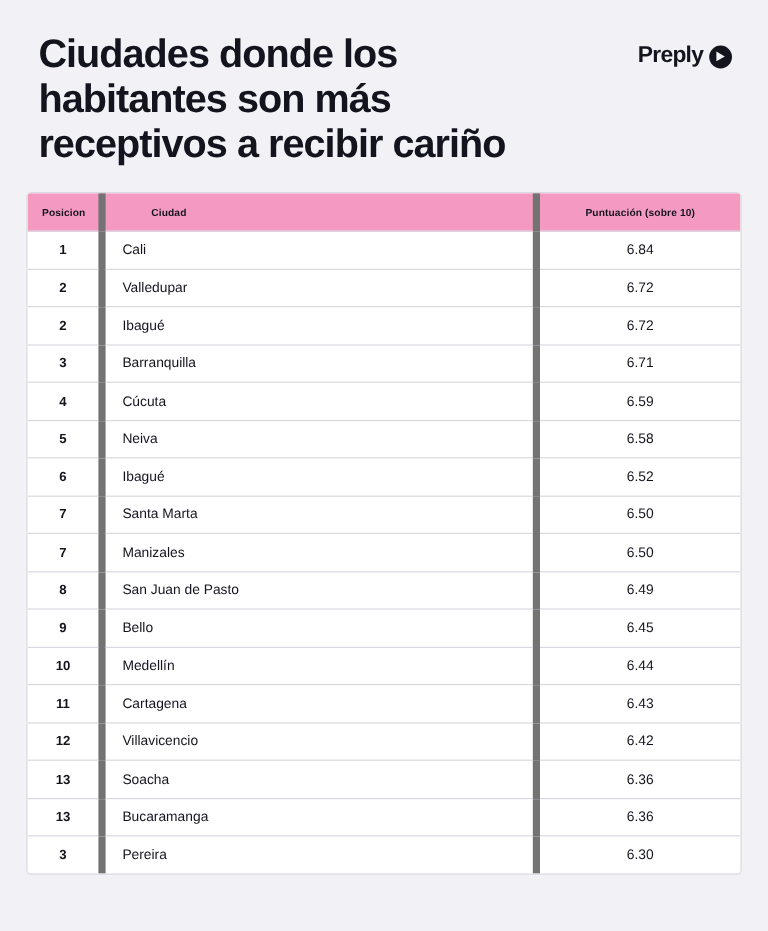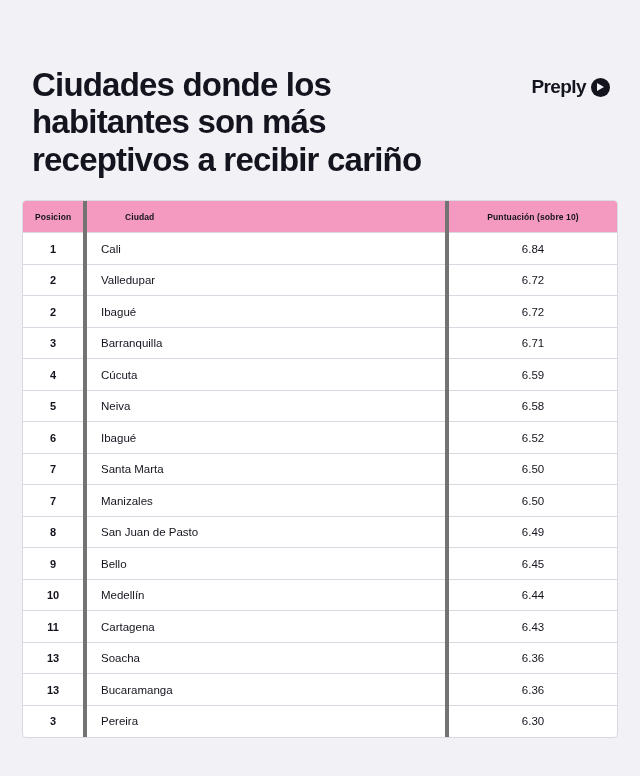--- a/index.html
+++ b/index.html
@@ -19,21 +19,20 @@
     width: 640px;
     height: 776px;
     padding: 26px 22px 0 22px;
     position: relative;
   }
   .header {
     display: flex;
     align-items: flex-start;
     justify-content: space-between;
     padding: 0 8px 0 10px;
-    margin-top: 40px;
   }
   .title {
     font-size: 33px;
     line-height: 1.13;
     font-weight: 700;
     letter-spacing: -0.8px;
     margin: 0;
     max-width: 430px;
     color: #14141e;
   }
@@ -76,21 +75,21 @@
     border: 1px solid #d9d9e2;
     border-radius: 4px;
     overflow: hidden;
   }
   table {
     width: 100%;
     border-collapse: collapse;
     table-layout: fixed;
   }
   th, td {
-    border-right: 4px solid #737373;
+    border-right: 6px solid #737373;
     border-bottom: 1px solid #d9d9e2;
   }
   th:last-child, td:last-child { border-right: none; }
   tbody tr:last-child td { border-bottom: none; }
   thead th {
     background: #f49ac1;
     color: #14141e;
     font-size: 8.5px;
     font-weight: 700;
     letter-spacing: 0.1px;
@@ -208,20 +207,25 @@
           <td class="pos">10</td>
           <td class="city">Medellín</td>
           <td class="score">6.44</td>
         </tr>
         <tr>
           <td class="pos">11</td>
           <td class="city">Cartagena</td>
           <td class="score">6.43</td>
         </tr>
         <tr>
+          <td class="pos">12</td>
+          <td class="city">Villavicencio</td>
+          <td class="score">6.42</td>
+        </tr>
+        <tr>
           <td class="pos">13</td>
           <td class="city">Soacha</td>
           <td class="score">6.36</td>
         </tr>
         <tr>
           <td class="pos">13</td>
           <td class="city">Bucaramanga</td>
           <td class="score">6.36</td>
         </tr>
         <tr>

